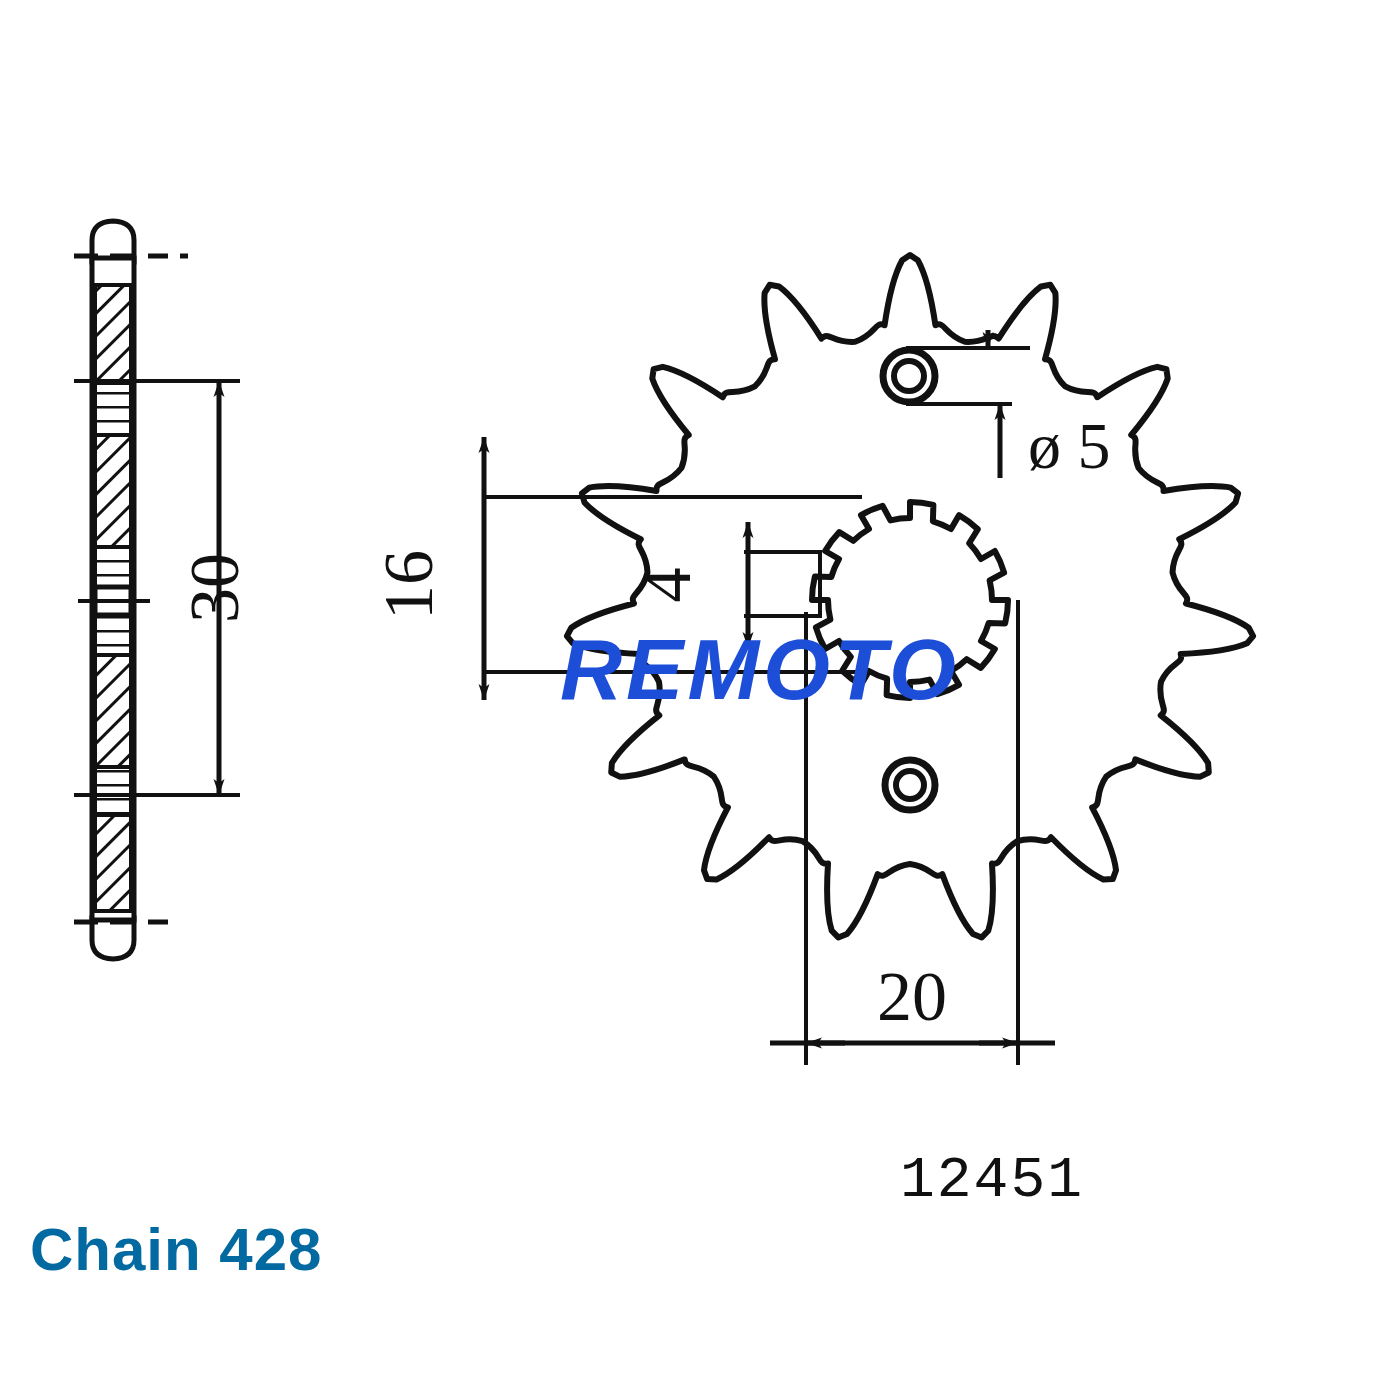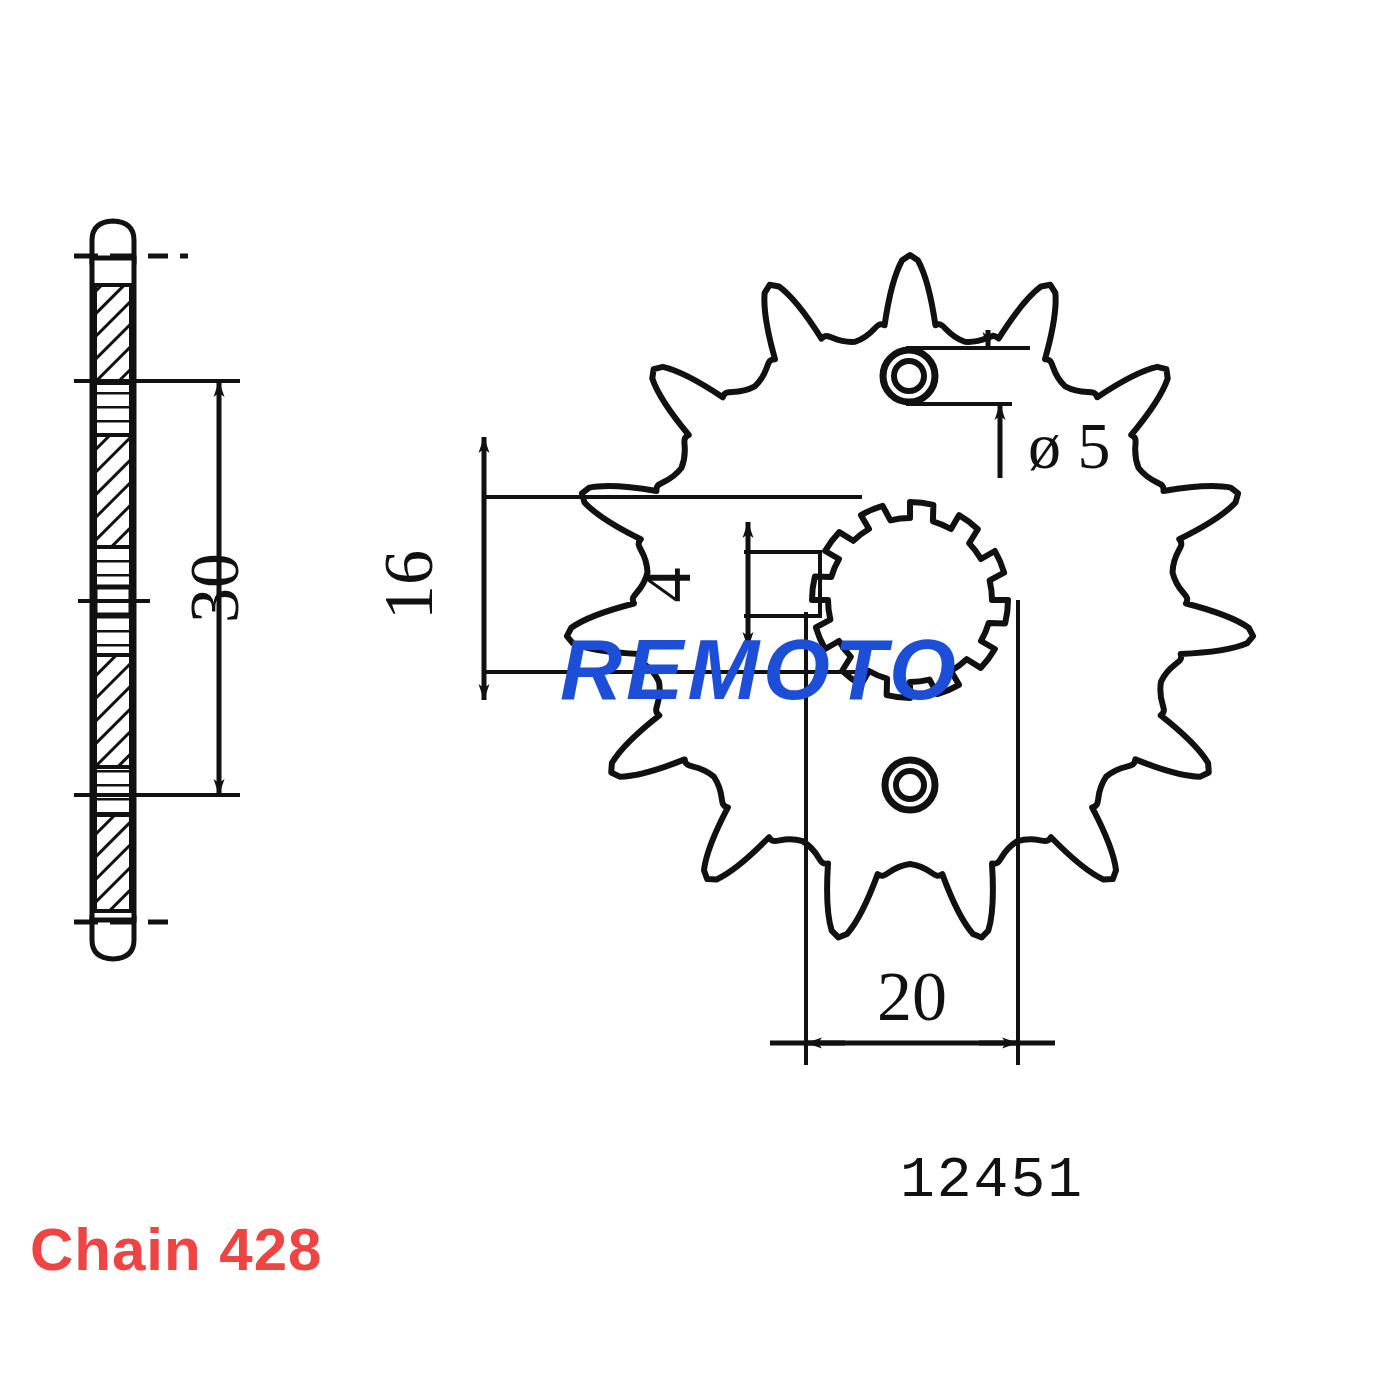--- a/index.html
+++ b/index.html
@@ -3,21 +3,21 @@
 <meta charset="utf-8">
 <style>
   html,body{margin:0;padding:0;background:#ffffff;}
   body{width:1400px;height:1400px;position:relative;overflow:hidden;
        font-family:"Liberation Sans", sans-serif;color:#111;}
   #stage{position:absolute;inset:0;width:1400px;height:1400px;}
   svg{display:block;}
   .chain-label{
      position:absolute;left:30px;top:1215px;
      font-size:60px;font-weight:bold;letter-spacing:1px;
-     font-family:"Liberation Sans", sans-serif;color:#ef4444;
+     font-family:"Liberation Sans", sans-serif;color:#0369a1;
      white-space:nowrap;
   }
   .part-number{
      position:absolute;left:900px;top:1148px;
      font-size:58px;font-family:"Liberation Mono", monospace;
      color:#111;letter-spacing:2px;white-space:nowrap;
   }
   .wm{
      position:absolute;left:560px;top:620px;
      font-size:86px;font-weight:bold;font-style:italic;

